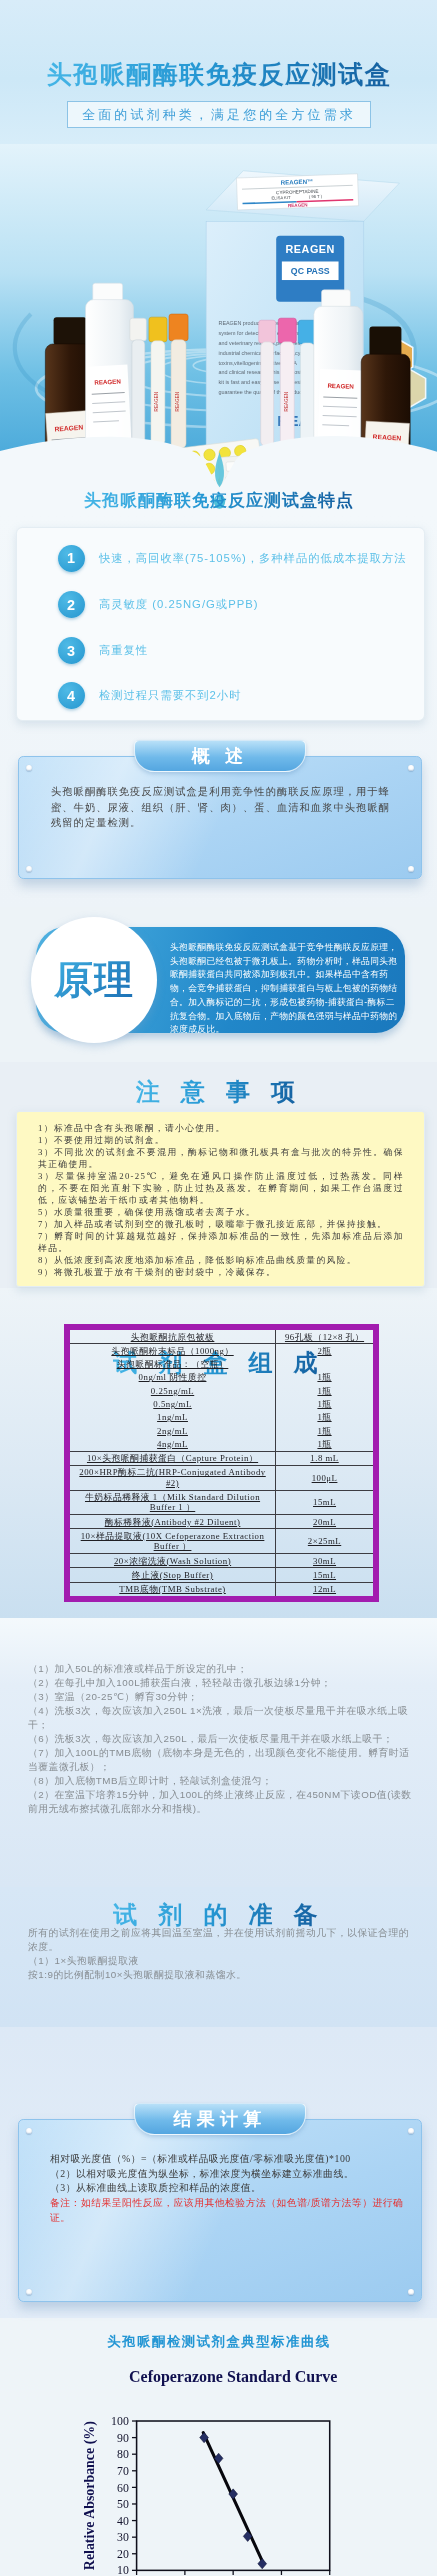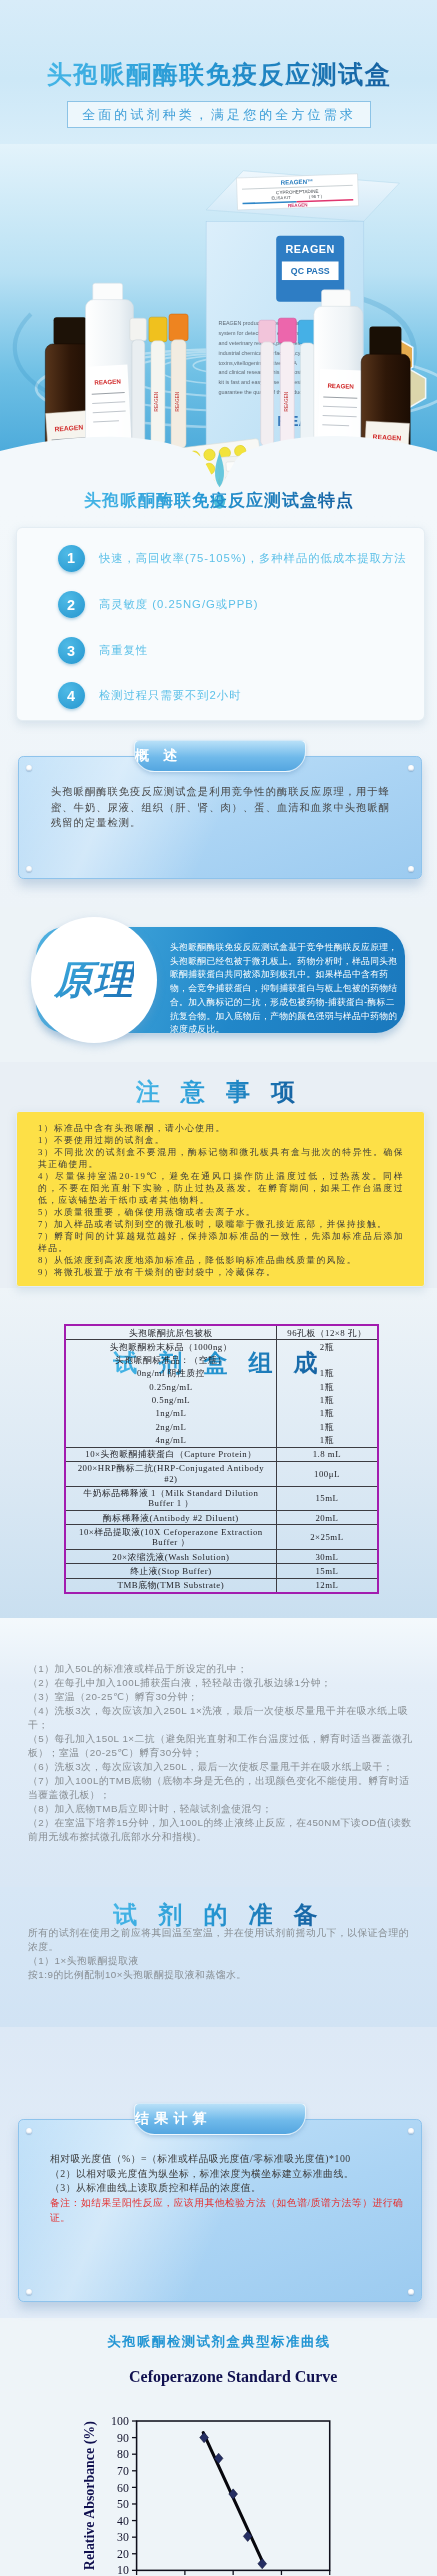--- a/index.html
+++ b/index.html
@@ -41,54 +41,54 @@
   .glass-panel{position:absolute;left:18px;width:402px;border-radius:5.2px;
                background:linear-gradient(160deg,#c3e2f9 0%,#abd4f4 55%,#9ccbf0 100%);
                border:0.5px solid #8ec3ec;box-shadow:0 6.2px 10.3px rgba(110,150,190,.35);}
   .panel-inner{position:absolute;inset:0;border-radius:5.2px;overflow:hidden;}
   .panel-inner:before{content:"";position:absolute;left:-10%;top:-40%;width:55%;height:220%;
                background:linear-gradient(90deg,rgba(255,255,255,0) 0%,rgba(255,255,255,.45) 50%,rgba(255,255,255,0) 100%);
                transform:rotate(24deg);}
   .panel-tab{position:absolute;left:50%;transform:translateX(-50%);top:-17.5px;width:170px;height:30px;
              background:linear-gradient(180deg,#b8e0f8 0%,#6fb9ea 55%,#54a6e0 100%);
              border:1px solid rgba(255,255,255,.75);border-radius:5.2px 5.2px 20.6px 20.6px;
-             display:flex;align-items:center;justify-content:flex-start;
-             color:#fff;font-size:14px;font-weight:700;letter-spacing:5.2px;
+             display:flex;align-items:center;justify-content:center;
+             color:#fff;font-size:18px;font-weight:700;letter-spacing:5.2px;
              box-shadow:0 2.1px 4.1px rgba(90,140,190,.35);}
   .screw{position:absolute;width:5.7px;height:5.7px;border-radius:50%;background:#fff;
          box-shadow:inset 0 -1px 1.5px rgba(120,160,200,.6),0 0.5px 1px rgba(80,120,160,.5);}
   .panel-text{position:absolute;color:#474747;font-size:10.3px;line-height:15.5px;letter-spacing:1px;}
 
   #overview-panel{top:756px;height:121px;}
   #overview-text{left:32px;top:27px;width:343px;}
 
   #principle-rect{position:absolute;left:36px;top:927px;width:369px;height:106px;border-radius:29px;
                   background:linear-gradient(105deg,#4db2e2 0%,#2187c9 55%,#1a78bd 100%);
                   box-shadow:0 4.1px 7.2px rgba(90,140,185,.35);}
   #principle-circle{position:absolute;left:31px;top:917px;width:126px;height:126px;border-radius:50%;
                     background:#fff;box-shadow:0 3.1px 8.2px rgba(120,160,200,.35);
-                    display:flex;align-items:center;justify-content:center;font-style:italic;}
+                    display:flex;align-items:center;justify-content:center;}
   .principle-badge{font-size:39px;font-weight:900;letter-spacing:1px;
                    background:linear-gradient(135deg,#3fb0e2,#1a6cb2);
                    -webkit-background-clip:text;background-clip:text;color:transparent;}
   #principle-text{position:absolute;left:170px;top:941px;width:228px;color:#fff;
                   font-size:8.8px;line-height:13.7px;letter-spacing:0.3px;}
 
   .notes-heading{top:1076px;}
-  #notes-card{left:15.5px;top:1111px;width:407px;height:174px;border-radius:3.1px;background:#fde047;}
+  #notes-card{left:15.5px;top:1111px;width:407px;height:174px;border-radius:3.1px;background:#fef9c3;}
   .serif{font-family:"Liberation Serif","DejaVu Serif",serif;}
   #notes-list{position:absolute;left:21.6px;right:19.6px;top:10.3px;color:#3b3b3b;
               font-size:8.8px;line-height:12px;letter-spacing:1.3px;text-align:justify;}
 
   .kit-heading{top:1347px;}
   #kit-table{position:absolute;left:64px;top:1324px;width:315px;border-collapse:collapse;
              color:#1f1f24;font-size:8.8px;}
   #kit-table td{border-left:0.8px solid #3c3c42;border-right:0.8px solid #3c3c42;
                 padding:1.5px 4.1px;text-align:center;line-height:10.3px;letter-spacing:0.5px;}
-  #kit-table{border:2px solid #a21caf;}
+  #kit-table{border:6px solid #a21caf;text-decoration:underline;}
   #kit-table tr.sep td{border-top:0.8px solid #3c3c42;}
 
   .steps-heading{top:1628px;}
   .gray-list{position:absolute;left:28px;width:385px;color:#878d92;font-size:9.8px;
              line-height:14px;letter-spacing:0.5px;}
   #steps-list{top:1662px;}
 
   .prep-heading{top:1890px;margin-top:9px;}
   #prep-block{top:1926px;}
 
@@ -419,21 +419,21 @@
   <div id="principle-circle">
     <span class="principle-badge">原理</span>
   </div>
 
   <div class="center-line notes-heading"><span class="sec-heading grad-text">注 意 事 项</span></div>
   <div class="card serif" id="notes-card">
     <div id="notes-list">
       <div>1）标准品中含有头孢哌酮，请小心使用。</div>
       <div>1）不要使用过期的试剂盒。</div>
       <div>3）不同批次的试剂盒不要混用，酶标记物和微孔板具有盒与批次的特异性。确保其正确使用。</div>
-      <div>4）尽量保持室温20-19℃，避免在通风口操作防止温度过低，过热蒸发。同样的，不要在阳光直射下实验，防止过热及蒸发。在孵育期间，如果工作台温度过低，应该铺垫若干纸巾或者其他物料。</div>
+      <div>3）尽量保持室温20-25℃，避免在通风口操作防止温度过低，过热蒸发。同样的，不要在阳光直射下实验，防止过热及蒸发。在孵育期间，如果工作台温度过低，应该铺垫若干纸巾或者其他物料。</div>
       <div>5）水质量很重要，确保使用蒸馏或者去离子水。</div>
       <div>7）加入样品或者试剂到空的微孔板时，吸嘴靠于微孔接近底部，并保持接触。</div>
       <div>7）孵育时间的计算越规范越好，保持添加标准品的一致性，先添加标准品后添加样品。</div>
       <div>8）从低浓度到高浓度地添加标准品，降低影响标准品曲线质量的风险。</div>
       <div>9）将微孔板置于放有干燥剂的密封袋中，冷藏保存。</div>
     </div>
   </div>
 
   <div class="center-line kit-heading"><span class="sec-heading grad-text">试 剂 盒 组 成</span></div>
   <table id="kit-table" class="serif">
@@ -511,21 +511,20 @@
           <td>12mL</td>
         </tr>
     </tbody>
   </table>
 
   <div class="gray-list" id="steps-list">
     <div>（1）加入50L的标准液或样品于所设定的孔中；</div>
     <div>（2）在每孔中加入100L捕获蛋白液，轻轻敲击微孔板边缘1分钟；</div>
     <div>（3）室温（20-25℃）孵育30分钟；</div>
     <div>（4）洗板3次，每次应该加入250L 1×洗液，最后一次使板尽量甩干并在吸水纸上吸干；</div>
-    <div>（5）每孔加入150L 1×二抗（避免阳光直射和工作台温度过低，孵育时适当覆盖微孔板）；室温（20-25℃）孵育30分钟；</div>
     <div>（6）洗板3次，每次应该加入250L，最后一次使板尽量甩干并在吸水纸上吸干；</div>
     <div>（7）加入100L的TMB底物（底物本身是无色的，出现颜色变化不能使用。孵育时适当覆盖微孔板）；</div>
     <div>（8）加入底物TMB后立即计时，轻敲试剂盒使混匀；</div>
     <div>（2）在室温下培养15分钟，加入100L的终止液终止反应，在450NM下读OD值(读数前用无绒布擦拭微孔底部水分和指模)。</div>
   </div>
 
   <div class="center-line prep-heading"><span class="sec-heading grad-text">试 剂 的 准 备</span></div>
   <div class="gray-list" id="prep-block">
     <div>所有的试剂在使用之前应将其回温至室温，并在使用试剂前摇动几下，以保证合理的浓度。</div>
     <div>（1）1×头孢哌酮提取液</div>

